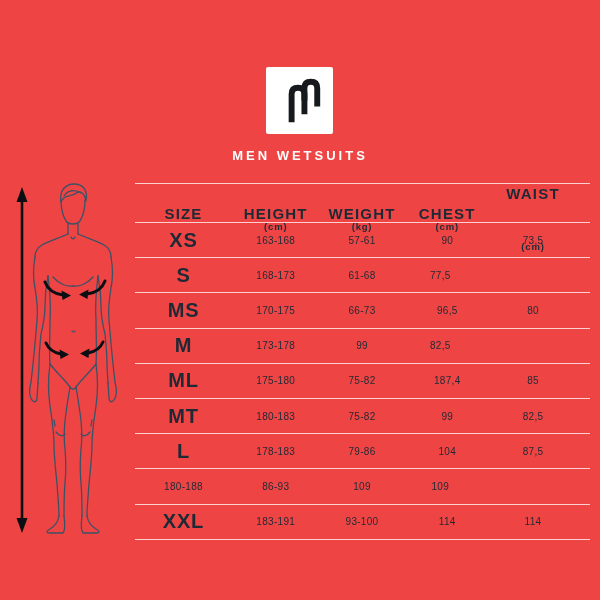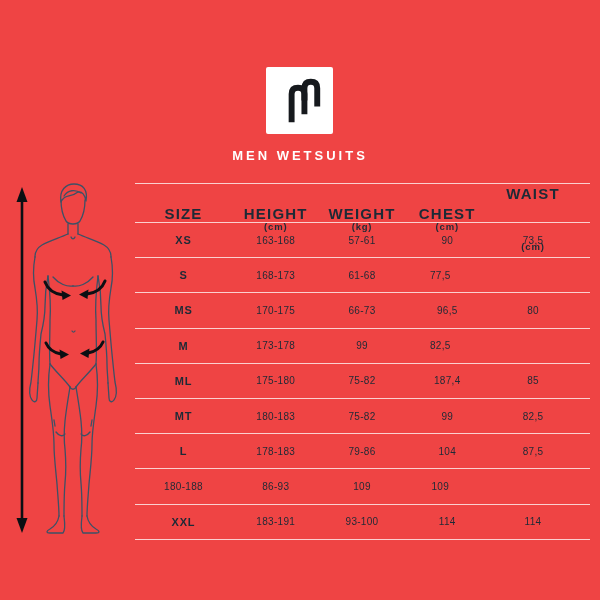--- a/index.html
+++ b/index.html
@@ -44,21 +44,21 @@
     display:grid;
     grid-template-columns:97px 87.5px 85px 85.5px 100px;
     height:34.2px;
     border-top:1px solid rgba(255,255,255,0.75);
   }
   .tbody{border-bottom:1px solid rgba(255,255,255,0.75);}
   .td{
     display:flex;align-items:center;justify-content:center;
     font-size:10px;letter-spacing:0.3px;
   }
-  .size-td{font-weight:bold;font-size:11px;letter-spacing:0.8px;}
+  .size-td{font-weight:bold;font-size:20px;letter-spacing:0.8px;}
   .th:last-child,.td:last-child{padding-right:14px;gap:40px;}
 </style>
 </head>
 <body>
 
 <div class="stage">
 
   <div class="logo-box">
     <svg width="67" height="67" viewBox="0 0 68 68">
       <g fill="none" stroke="#16191d" stroke-width="6" stroke-linecap="butt">

